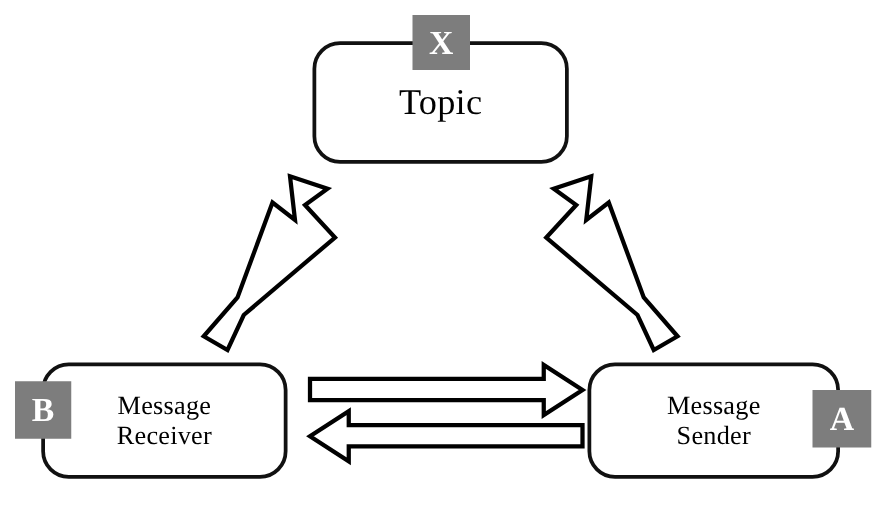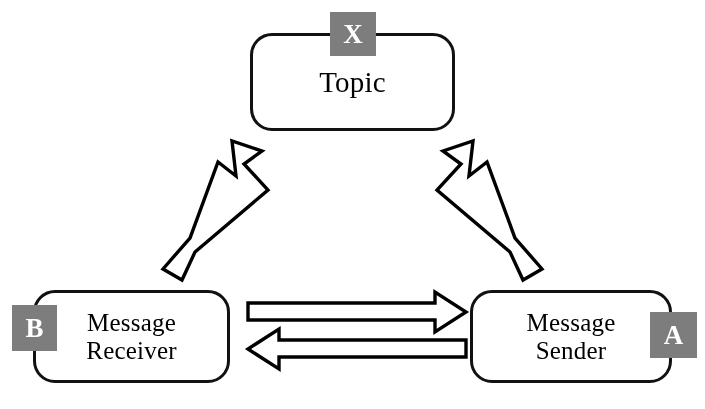--- a/index.html
+++ b/index.html
@@ -33,21 +33,21 @@
     border: 3px solid #111111;
     border-radius: 22px;
     display: flex;
     align-items: center;
     justify-content: center;
     text-align: center;
     z-index: 2;
   }
   .node-label {
     font-family: "Liberation Serif", "DejaVu Serif", serif;
-    font-size: 25px;
+    font-size: 21px;
     line-height: 1.12;
     color: #000000;
     letter-spacing: 0.2px;
     white-space: pre-line;
   }
   #node-topic {
     left: 250px;
     top: 33px;
     width: 205px;
     height: 98px;

